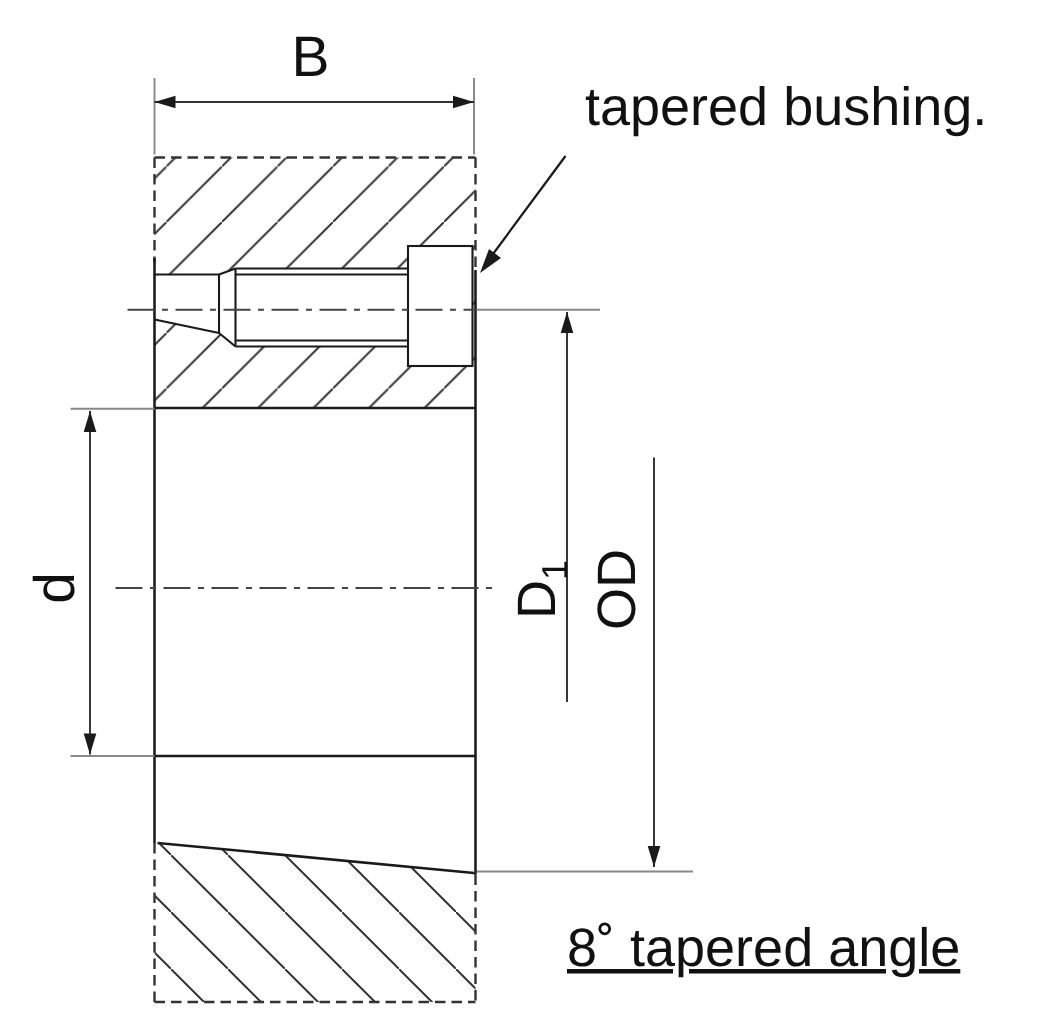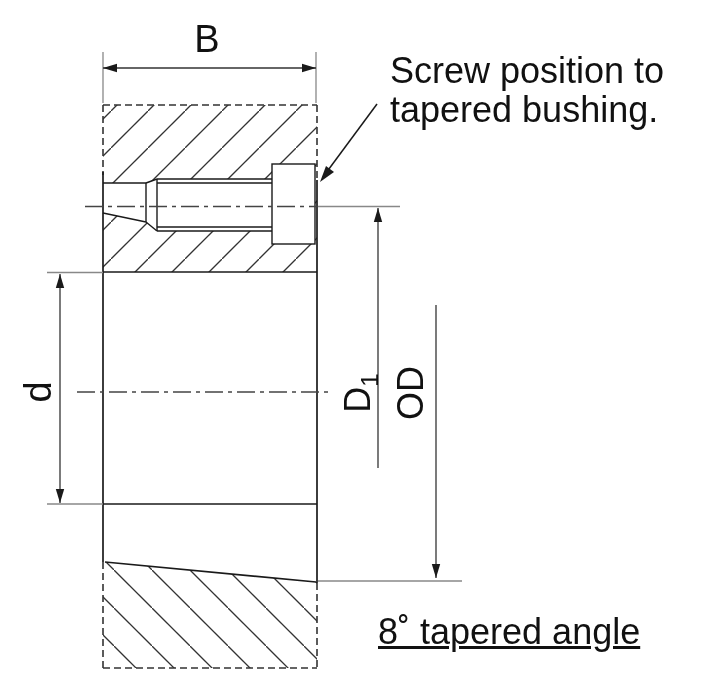--- a/index.html
+++ b/index.html
@@ -101,21 +101,20 @@
       <polygon points="60,503 55.8,489 64.2,489"></polygon>
       <polygon points="378,208 373.8,222 382.2,222"></polygon>
       <polygon points="436,578 431.8,564 440.2,564"></polygon>
       <polygon points="320,182 326,166 334,172"></polygon>
     </g>
   </svg>
 
   <div class="lbl center dim-big" style="left:207px;top:39px;">B</div>
 
   <div class="lbl note" style="left:390px;top:51px;">
-    <div>Screw position to</div>
     <div>tapered bushing.</div>
   </div>
 
   <div class="lbl rot dim-big" style="left:38px;top:392px;">d</div>
 
   <div class="lbl rot dim-med d1" style="left:358px;top:393px;"><span>D</span><sub>1</sub></div>
 
   <div class="lbl rot dim-med" style="left:411px;top:393px;">OD</div>
 
   <div class="lbl note" style="left:378px;top:612px;text-decoration:underline;">8˚ tapered angle</div>

